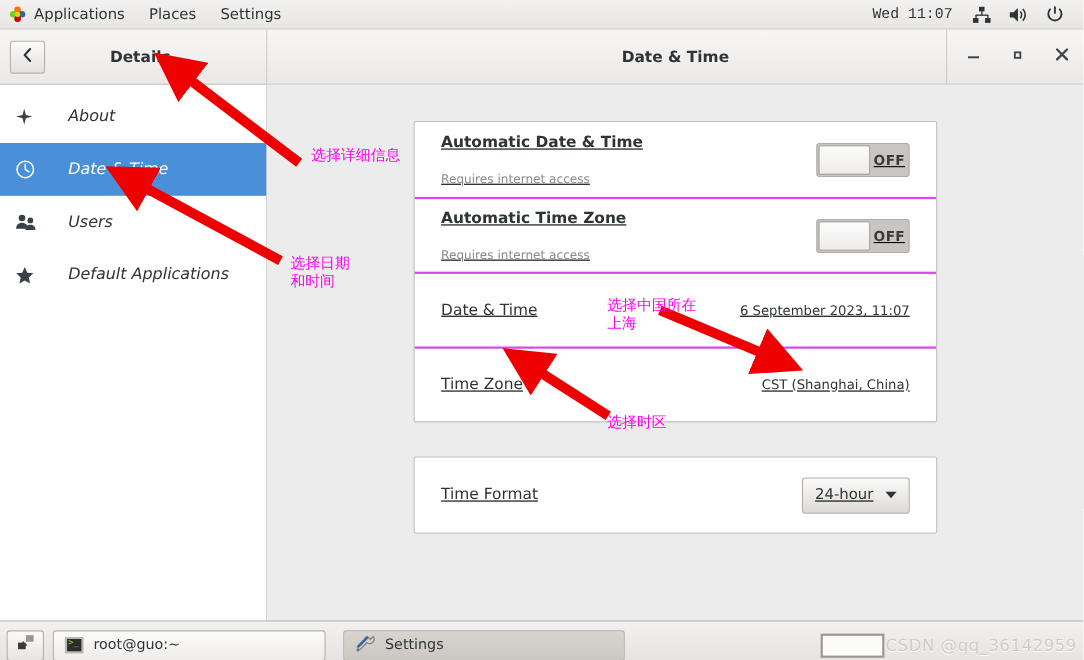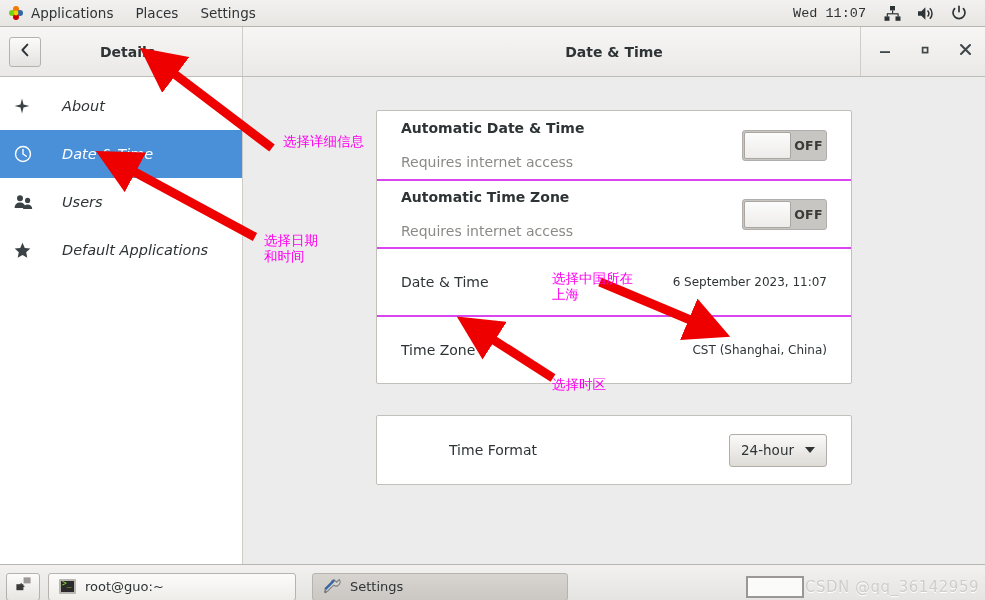--- a/index.html
+++ b/index.html
@@ -125,32 +125,33 @@
     background: #ececec;
     position: relative;
     padding-top: 33px;
   }
   .card {
     width: 476px;
     margin: 0 auto;
     background: #ffffff;
     border: 1px solid #c3c0bc;
     border-radius: 2px;
-  }
-  .card + .card { margin-top: 31px; padding-left: 48px; }
+    text-decoration: underline;
+  }
+  .card + .card { margin-top: 31px; }
   .row {
     display: flex; align-items: center;
     padding: 0 24px;
     height: 68px;
     cursor: pointer;
   }
   .row + .row { border-top: 2px solid #d946ef; }
   .row-texts { display: flex; flex-direction: column; justify-content: center; }
   .row-title { font-size: 14px; font-weight: bold; color: #2e3436; }
-  .row-sub { font-size: 14px; color: #8a8a87; margin-top: 18px; }
+  .row-sub { font-size: 11px; color: #8a8a87; margin-top: 18px; }
   .row-plain-title { font-size: 14px; color: #2e3436; }
   .row-value { margin-left: auto; font-size: 12px; color: #2e3436; }
 
   .toggle {
     margin-left: auto;
     width: 85px; height: 31px;
     border: 1px solid #b0adaa;
     border-radius: 3px;
     background: #c8c6c3;
     display: flex; align-items: center;

